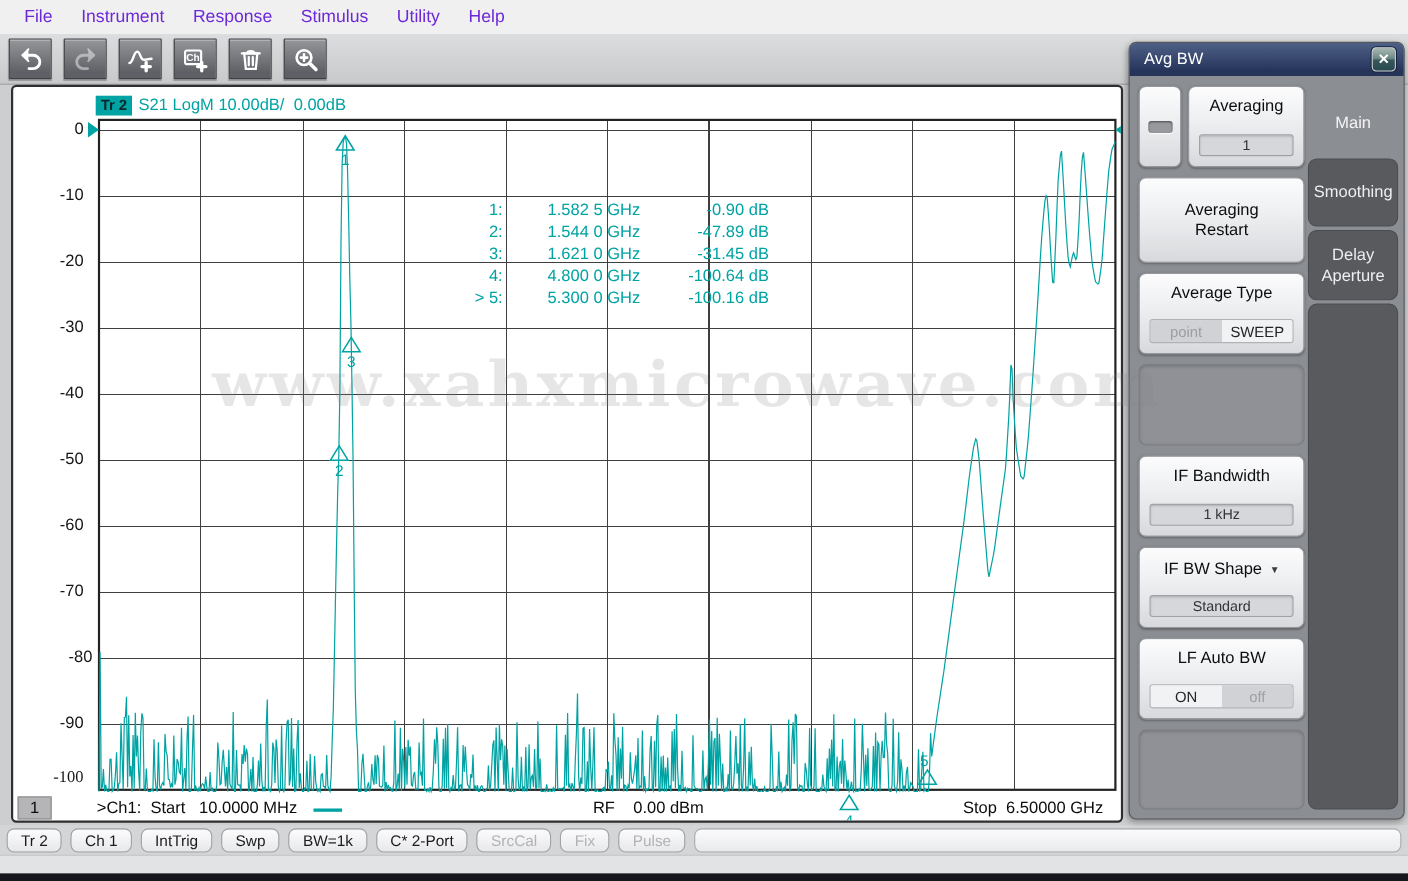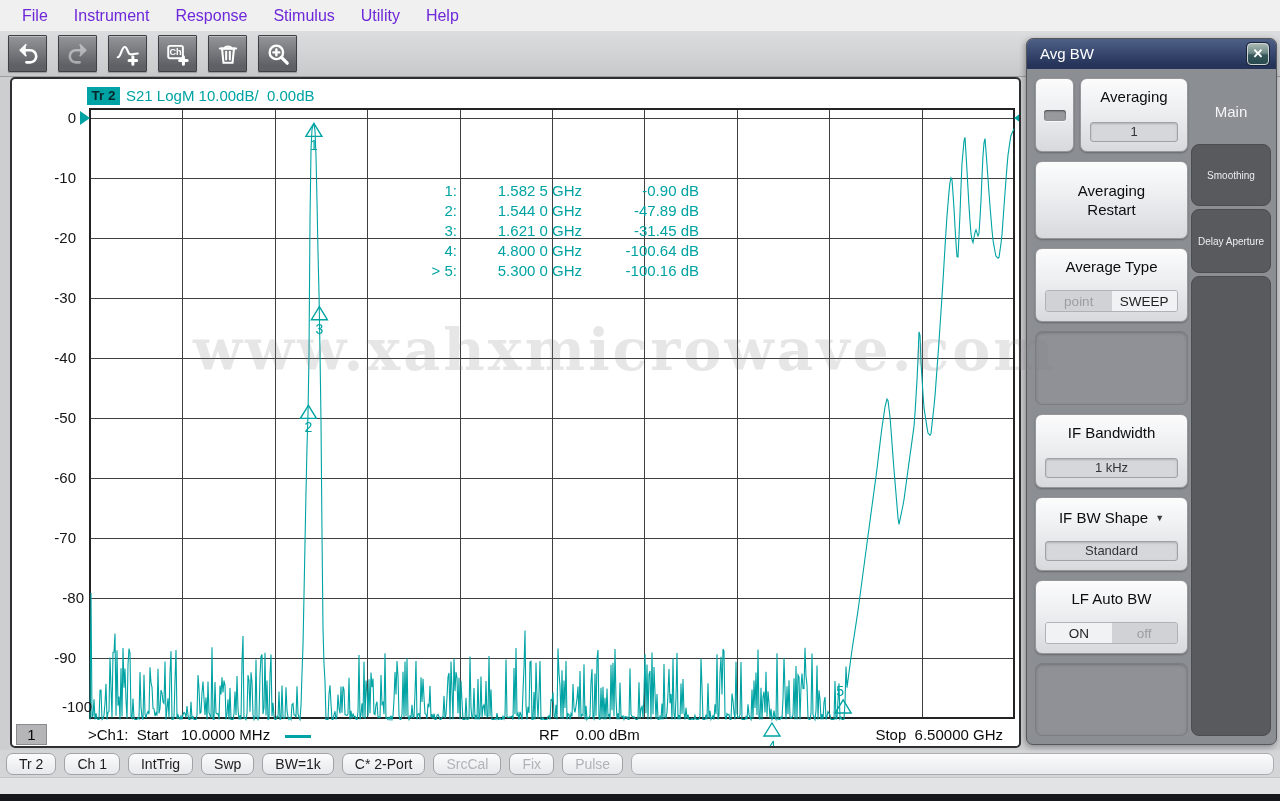--- a/index.html
+++ b/index.html
@@ -97,21 +97,21 @@
   #btn-restart .plabel { margin:4px; line-height:1.3; }
   #btn-avgtype { height:74px; } #btn-empty1 { height:74px; }
   #btn-ifbw { height:74px; } #btn-shape { height:74px; } #btn-lfauto { height:74px; }
   #btn-empty2 { flex:1; }
   .shape-row { display:flex; align-items:center; justify-content:center; gap:7px; margin-top:11px;}
   .shape-row .plabel { margin-top:0; }
   .drop-arrow { font-size:9px; color:#3c3e40; }
   #tab-main { height:66px; color:#f4f5f7; font-size:15px; display:flex;
     align-items:center; justify-content:center; }
   .tab-dark { background:#585a5e; border:1px solid #4b4d51; border-radius:8px;
-    color:#eceef0; font-size:10px; display:flex; align-items:center; justify-content:center;
+    color:#eceef0; font-size:15px; display:flex; align-items:center; justify-content:center;
     text-align:center; line-height:1.3; padding:0 4px; }
   #tab-smoothing { height:62px; margin-bottom:3px; }
   #tab-delay { height:64px; margin-bottom:3px; }
   #tab-filler { flex:1; }
 </style>
 </head>
 <body>
 
 <div id="menubar" class="abs">
     <div class="menu-item">File</div>
@@ -253,21 +253,21 @@
 <div class="ytick abs" style="left: 8px; top: 30px;">0</div>
     <div class="ytick abs" style="left: 8px; top: 90px;">-10</div>
     <div class="ytick abs" style="left: 8px; top: 150px;">-20</div>
     <div class="ytick abs" style="left: 8px; top: 210px;">-30</div>
     <div class="ytick abs" style="left: 8px; top: 270px;">-40</div>
     <div class="ytick abs" style="left: 8px; top: 330px;">-50</div>
     <div class="ytick abs" style="left: 8px; top: 390px;">-60</div>
     <div class="ytick abs" style="left: 8px; top: 450px;">-70</div>
     <div class="ytick abs" style="left: 16px; top: 510px;">-80</div>
     <div class="ytick abs" style="left: 8px; top: 570px;">-90</div>
-    <div class="ytick abs" style="left: 24px; top: 619px;">-100</div>
+    <div class="ytick abs" style="left: 8px; top: 619px; font-family: Liberation Serif, serif;">-100</div>
   </div>
 
 <div id="watermark" class="abs">www.xahxmicrowave.com</div>
 
 <div id="statusbar" class="abs">
     <div class="status-btn">Tr 2</div>
     <div class="status-btn">Ch 1</div>
     <div class="status-btn">IntTrig</div>
     <div class="status-btn">Swp</div>
     <div class="status-btn">BW=1k</div>

